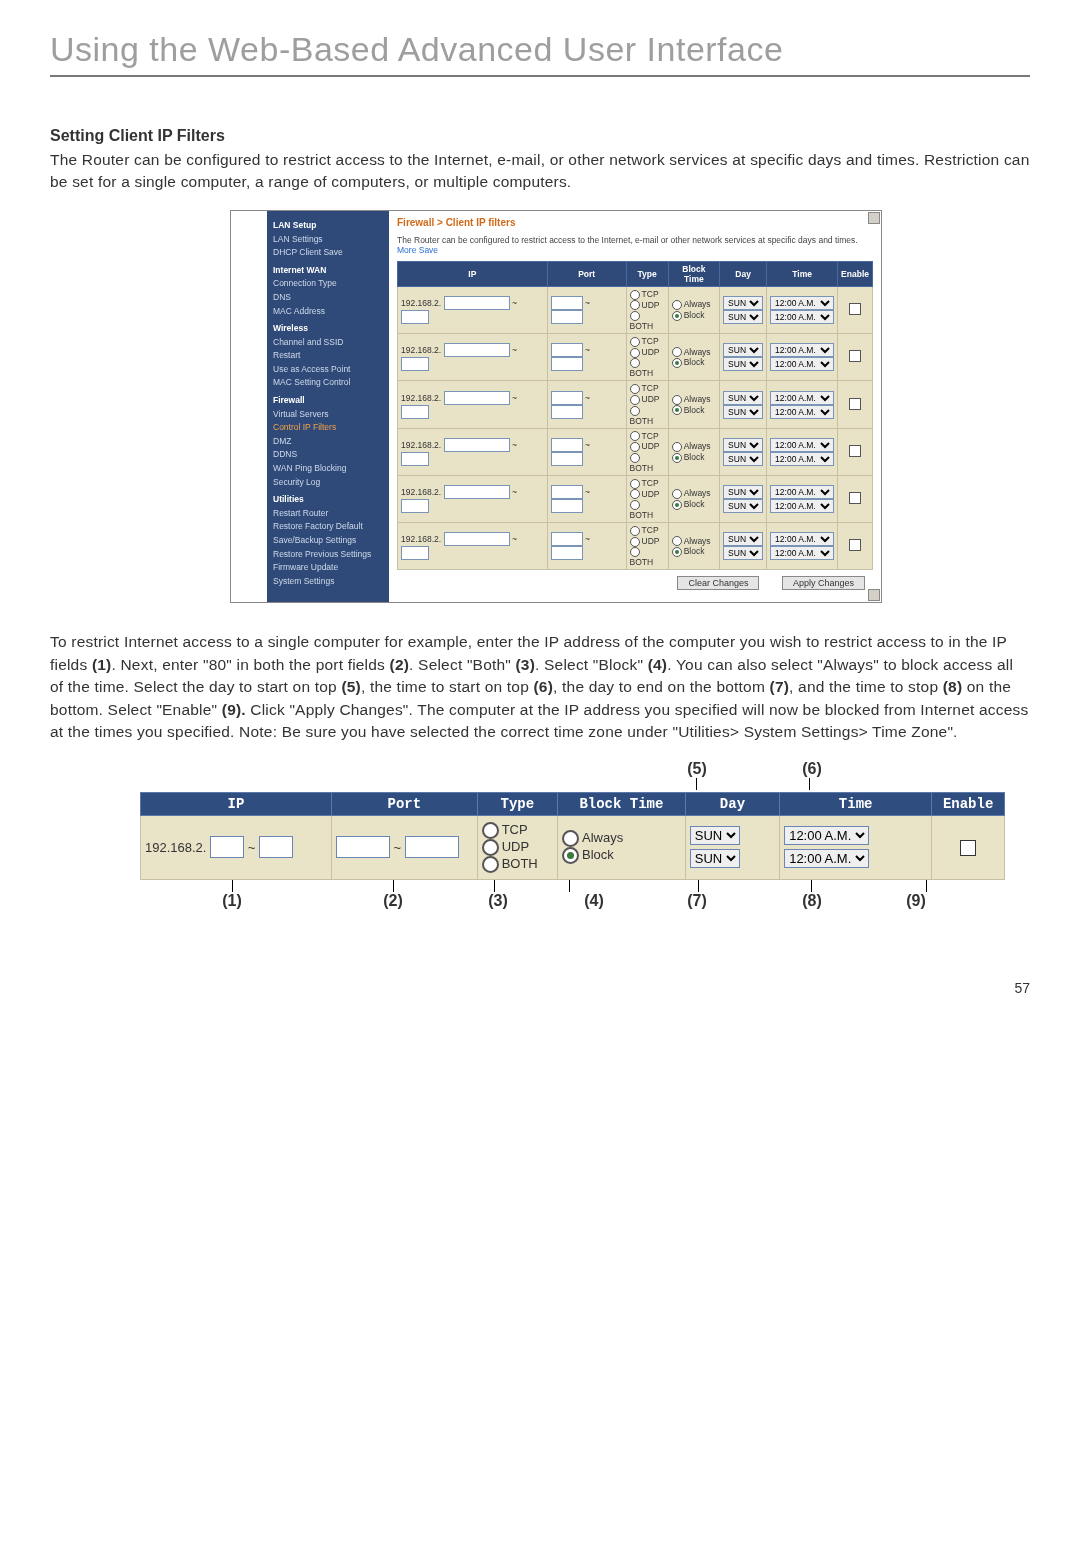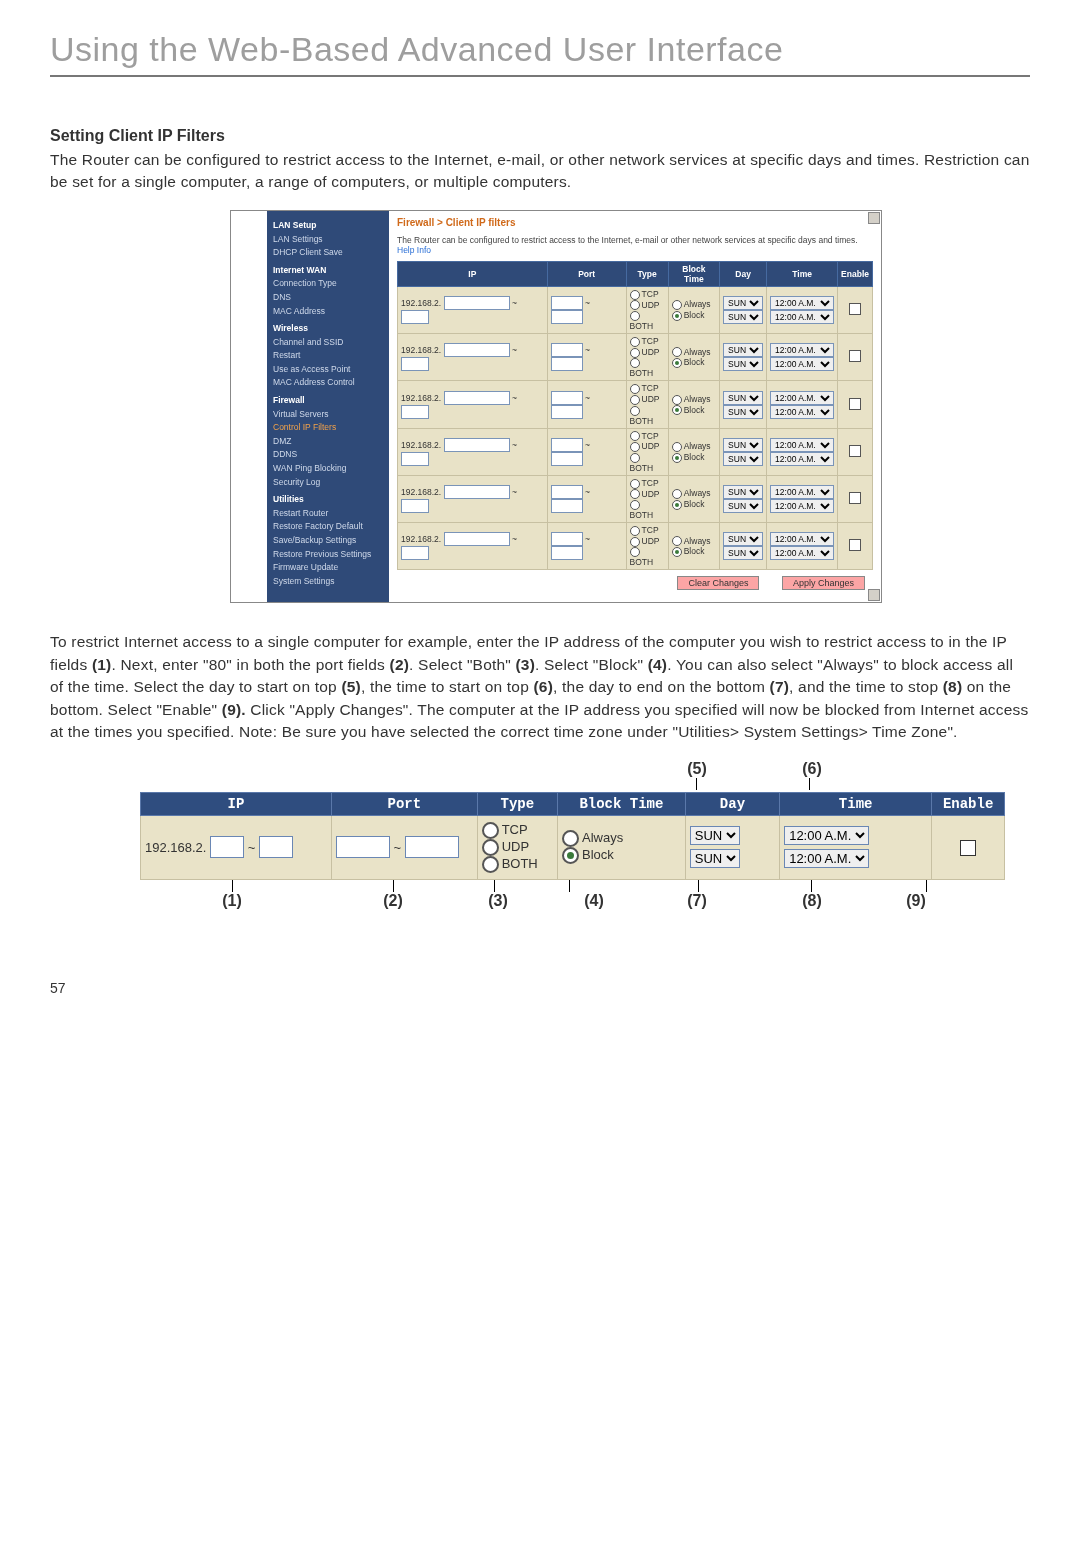--- a/index.html
+++ b/index.html
@@ -85,21 +85,21 @@
     width: 22px; font-size: 8.5px; border: 1px solid #7a94b8;
   }
   .ipcol input:first-of-type { width: 60px; }
   .ftable select { font-size: 8.5px; border: 1px solid #7a94b8; }
   .radio-s { display: inline-block; width: 8px; height: 8px; border: 1px solid #555; border-radius: 50%; vertical-align: middle; margin-right: 2px; background:#fff; }
   .radio-s.sel::after { content:""; display:block; width:4px;height:4px;background:#3a7a3a;border-radius:50%;margin:2px; }
   .cbx-s { display:inline-block; width:10px; height:10px; border:1px solid #555; background:#fff; }
 
   .router-buttons { text-align: right; padding: 6px 8px; font-size: 9px; }
   .router-buttons .btn {
-    display: inline-block; border: 1px solid #888; background: #fca5a5;
+    display: inline-block; border: 1px solid #888; background: #e5e5e5;
     padding: 1px 10px; margin-left: 20px;
   }
 
   
   .detail-area { margin-top: 16px; }
   .callout-row { display: flex; font-weight: bold; font-size: 16px; }
   .callout-row span { text-align: center; }
   .lead-line { display:flex; }
   .lead-line span { border-left: 1px solid #000; height: 12px; }
 
@@ -124,21 +124,21 @@
   .radio-b {
     display: inline-block; width: 13px; height: 13px; border: 2px solid #555;
     border-radius: 50%; vertical-align: middle; margin-right: 3px; background:#fff;
   }
   .radio-b.sel::after {
     content: ""; display: block; width: 7px; height: 7px;
     background: #3a7a3a; border-radius: 50%; margin: 3px;
   }
   .cbx-b { display:inline-block; width:14px; height:14px; border:1px solid #333; background:#fff; vertical-align:middle; }
 
-  .page-num { text-align: left; margin-top: 70px; font-size: 14px; }
+  .page-num { text-align: right; margin-top: 70px; font-size: 14px; }
 </style>
 </head>
 <body>
 
 <h1 class="page-title">Using the Web-Based Advanced User Interface</h1>
 <hr class="rule">
 
 <h2 class="section-heading">Setting Client IP Filters</h2>
 <p class="body-text">The Router can be configured to restrict access to the Internet, e-mail, or other network services at specific days and times. Restriction can be set for a single computer, a range of computers, or multiple computers.</p>
 
@@ -151,40 +151,40 @@
         <div>LAN Settings</div>
         <div>DHCP Client Save</div>
         <div class="hdr">Internet WAN</div>
         <div>Connection Type</div>
         <div>DNS</div>
         <div>MAC Address</div>
         <div class="hdr">Wireless</div>
         <div>Channel and SSID</div>
         <div>Restart</div>
         <div>Use as Access Point</div>
-        <div>MAC Address Control</div>
+        <div>MAC Setting Control</div>
         <div class="hdr">Firewall</div>
         <div>Virtual Servers</div>
         <div class="act">Control IP Filters</div>
         <div>DMZ</div>
         <div>DDNS</div>
         <div>WAN Ping Blocking</div>
         <div>Security Log</div>
         <div class="hdr">Utilities</div>
         <div>Restart Router</div>
         <div>Restore Factory Default</div>
         <div>Save/Backup Settings</div>
         <div>Restore Previous Settings</div>
         <div>Firmware Update</div>
         <div>System Settings</div>
       </div>
     <div class="router-main">
       <div class="router-bc">Firewall &gt; Client IP filters</div>
       <div class="router-note">
-        <span>The Router can be configured to restrict access to the Internet, e-mail or other network services at specific days and times. </span><a href="#">Help Info</a>
+        <span>The Router can be configured to restrict access to the Internet, e-mail or other network services at specific days and times. </span><a href="#">More Save</a>
       </div>
       <table class="ftable">
         <thead>
             <tr id="fthead">
               <th>IP</th>
               <th>Port</th>
               <th>Type</th>
               <th>Block Time</th>
               <th>Day</th>
               <th>Time</th>

